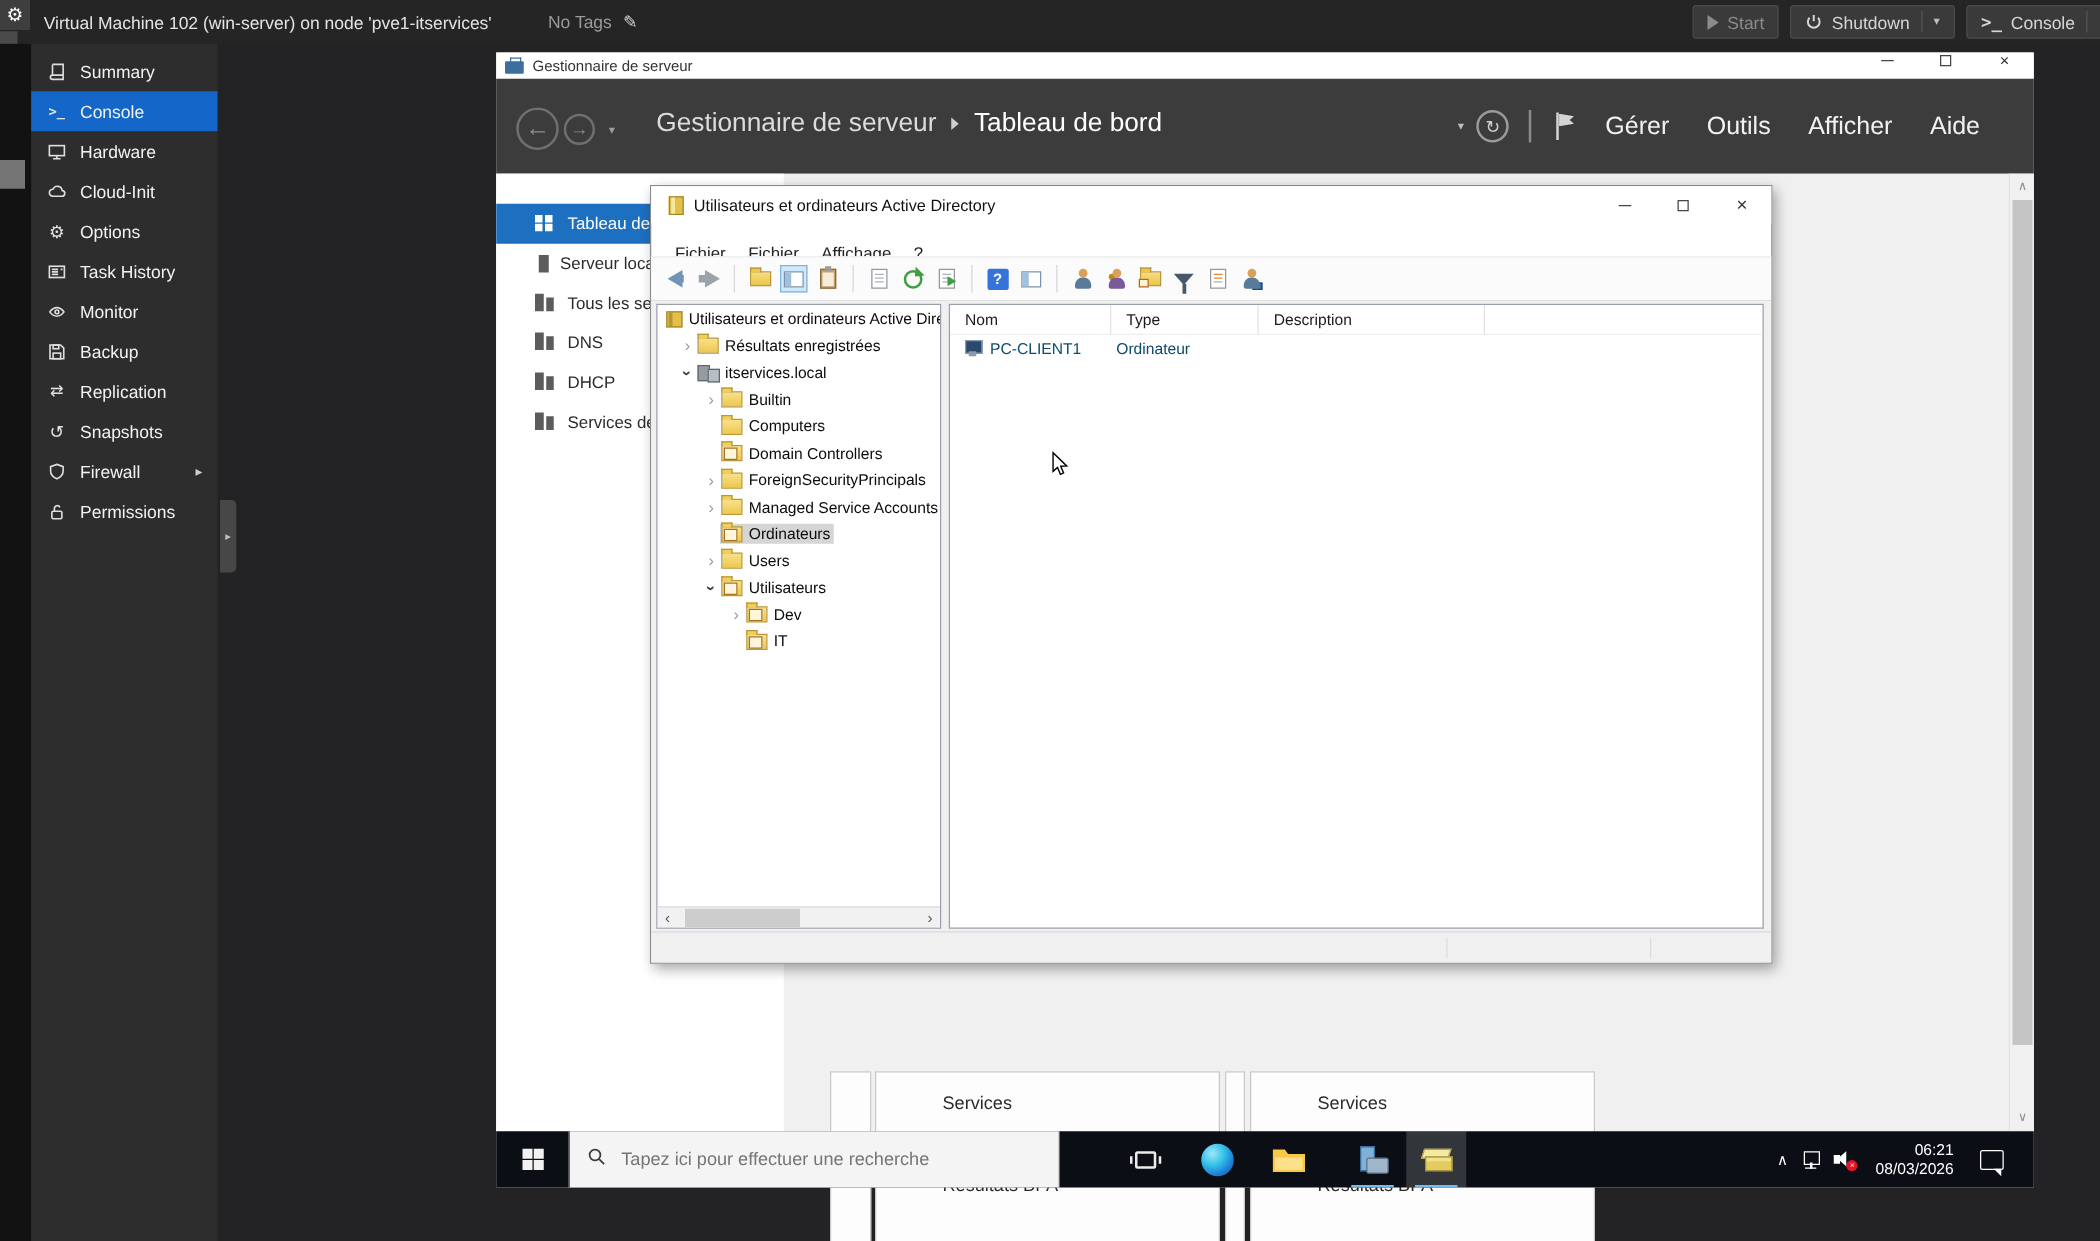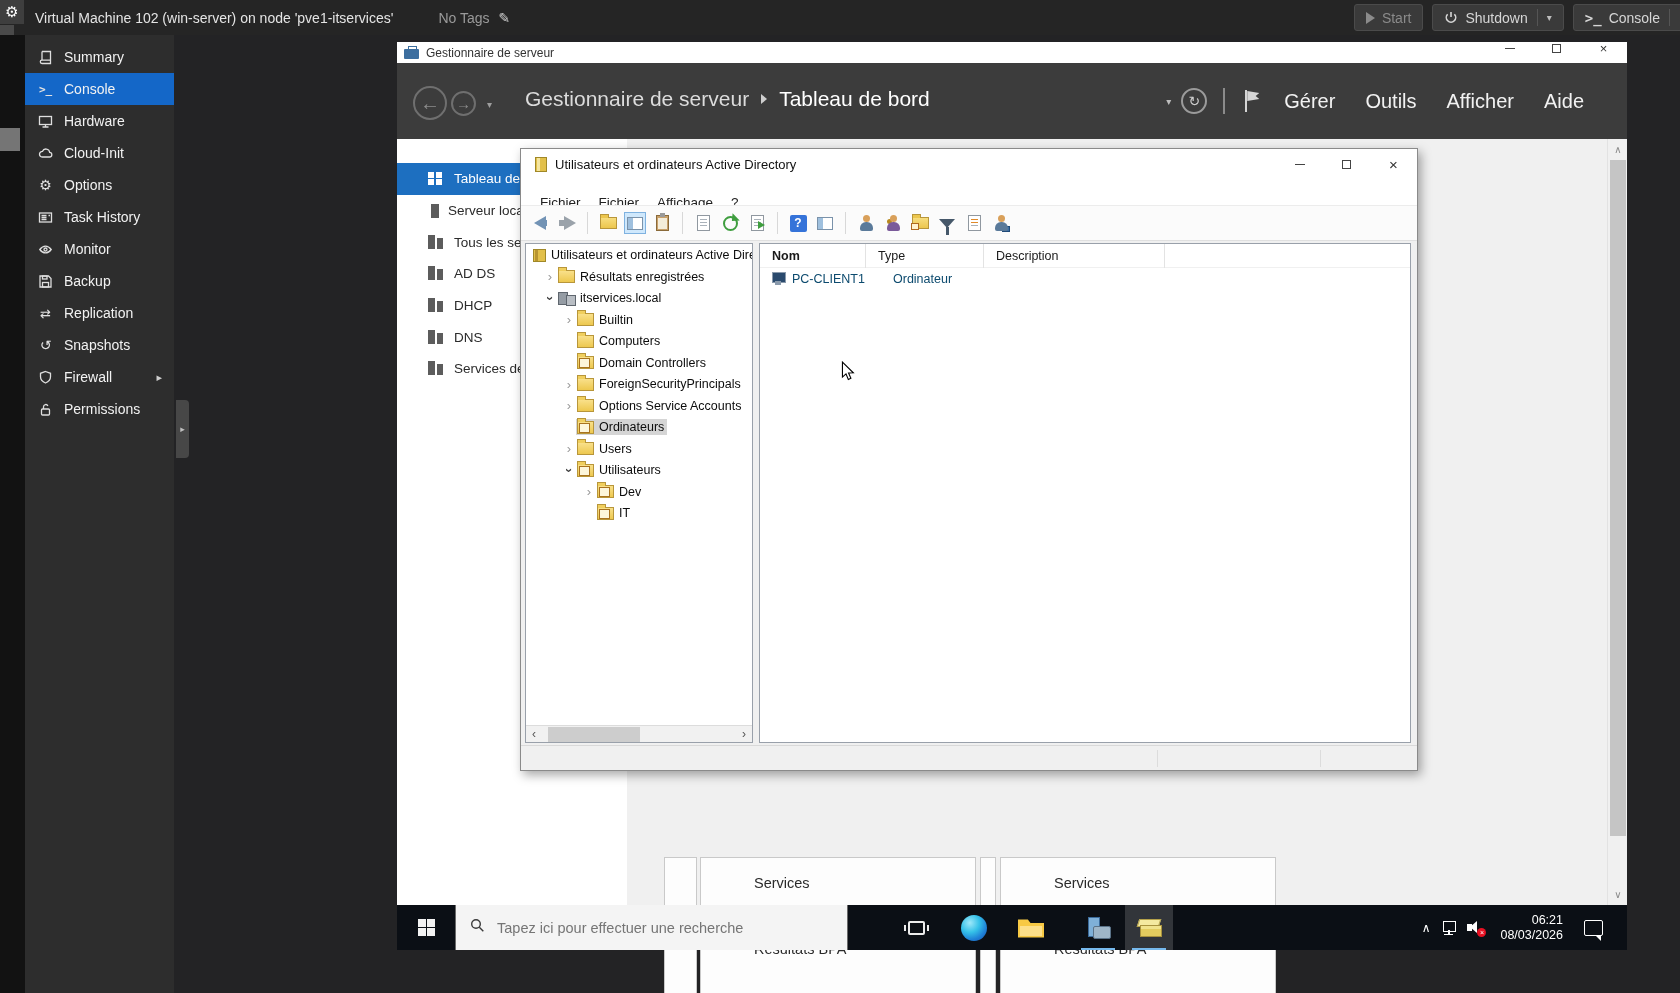--- a/index.html
+++ b/index.html
@@ -190,21 +190,21 @@
   #tree-hscroll { position:absolute; left:0; right:0; bottom:0; height:17px; background:#f1f1f1;
     border-top:1px solid #dcdcdc; }
   #tree-hscroll .harr { position:absolute; top:0; width:16px; height:16px; color:#555; font-size:12px;
     display:flex; align-items:center; justify-content:center; cursor:pointer;}
   #tree-hthumb { position:absolute; left:22px; top:1px; width:92px; height:15px; background:#cdcdcd; cursor:pointer;}
 
   
   #list-header { display:flex; height:24px; align-items:center; font-size:12.5px; color:#1a1a1a;
     border-bottom:1px solid #f0f0f0;}
   .hc { height:24px; display:flex; align-items:center; padding-left:12px; border-right:1px solid #e3e3e3; cursor:pointer;}
-  .hc1{width:106px;font-weight:bold;} .hc2{width:118px;} .hc3{width:181px;} .hc4{flex:1; border-right:none;}
+  .hc1{width:129px;} .hc2{width:118px;} .hc3{width:181px;} .hc4{flex:1; border-right:none;}
   .lrow { display:flex; height:21px; font-size:12.5px; color:#0c4a6e; cursor:pointer;}
   .lc { padding-left:12px; display:flex; align-items:center; gap:5px;}
   .lc1{width:121px;} .lc2{width:118px;} .lc3{width:181px;}
 
   #ad-statusbar { position:absolute; left:0; right:0; bottom:0; height:25px; background:#f0f0f0;
     border-top:1px solid #d9d9d9;}
   #ad-statusbar .seg { position:absolute; left:636px; top:4px; width:164px; height:17px;
     border-left:1px solid #dcdcdc; border-right:1px solid #dcdcdc;}
 
   
@@ -458,29 +458,25 @@
         <div class="smrow">
           <span class="smic ni-srv"></span>
           <span>Serveur local</span>
         </div>
         <div class="smrow">
           <span class="smic ni-srv2"></span>
           <span>Tous les serveurs</span>
         </div>
         <div class="smrow">
           <span class="smic ni-srv2"></span>
-          <span>AD DS</span>
+          <span>DNS</span>
         </div>
         <div class="smrow">
           <span class="smic ni-srv2"></span>
           <span>DHCP</span>
-        </div>
-        <div class="smrow">
-          <span class="smic ni-srv2"></span>
-          <span>DNS</span>
         </div>
         <div class="smrow">
           <span class="smic ni-srv2"></span>
           <span>Services de fichiers et de stockage</span>
         </div>
       </div>
 
 
       <div class="tilestrip" style="left:267px; width:33px;"></div>
       <div class="roletile" style="left:303px; width:276px;">
@@ -633,21 +629,21 @@
             <span class="chev c">›</span>
             <span class="tsel">
                 <span class="ticon folder"></span>
             <span>ForeignSecurityPrincipals</span>
               </span>
           </div>
           <div class="trow l2">
             <span class="chev c">›</span>
             <span class="tsel">
                 <span class="ticon folder"></span>
-            <span>Options Service Accounts</span>
+            <span>Managed Service Accounts</span>
               </span>
           </div>
           <div class="trow l2 sel">
             <span class="chev n"></span>
             <span class="tsel">
                 <span class="ticon folder ou"></span>
             <span>Ordinateurs</span>
               </span>
           </div>
           <div class="trow l2">

